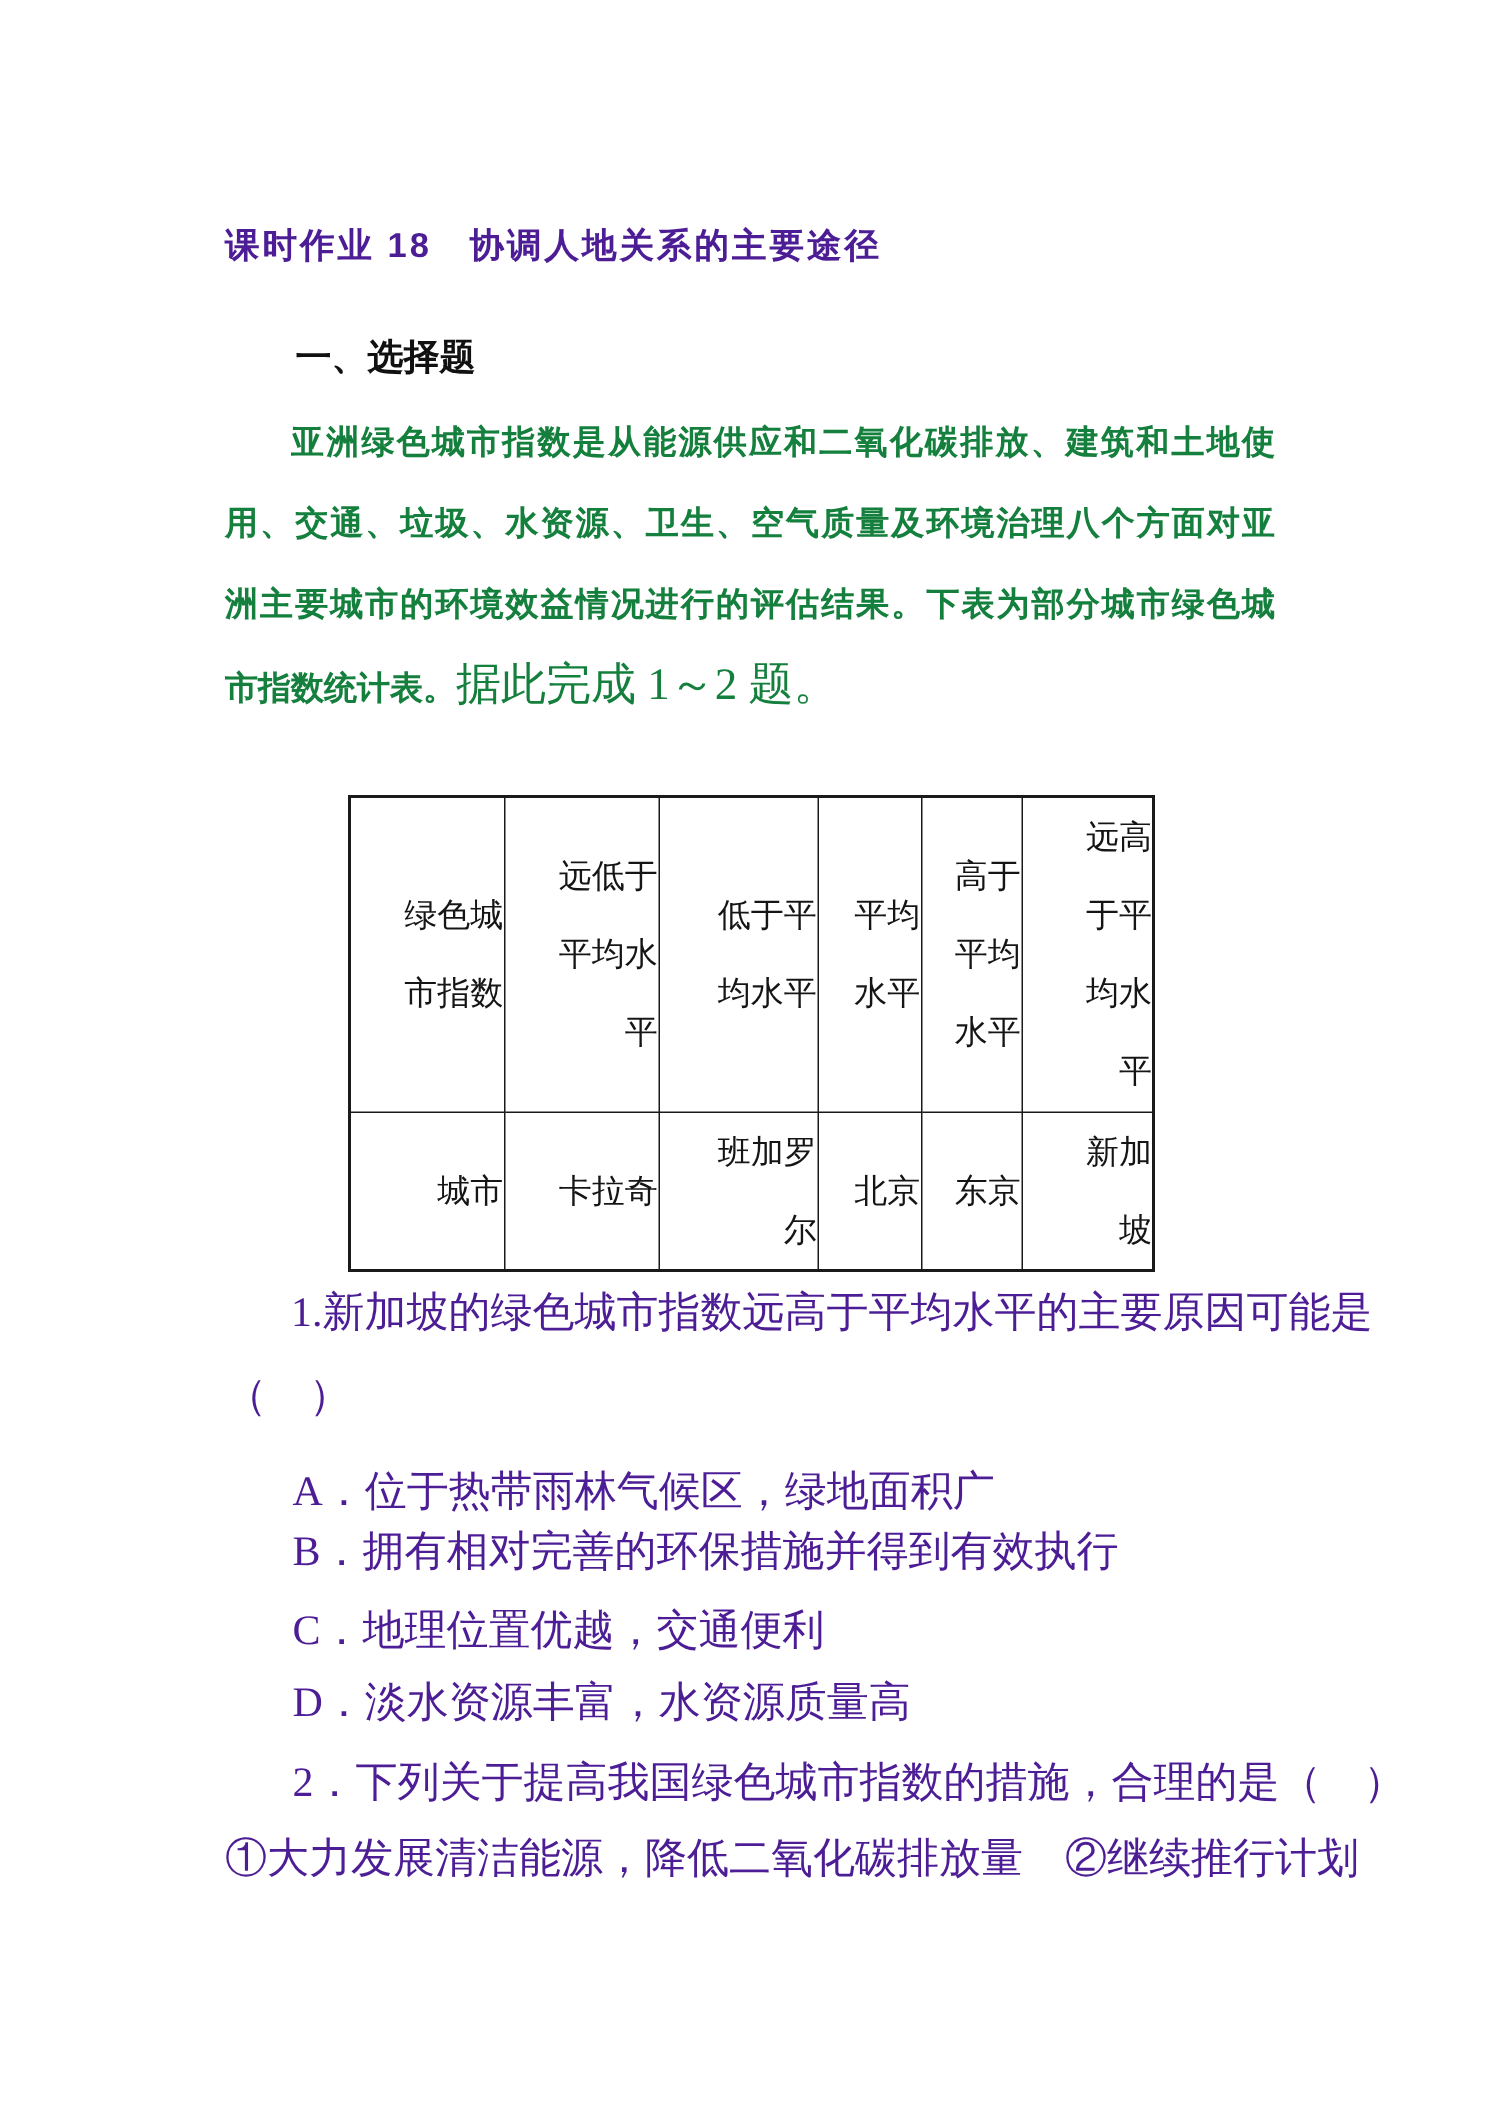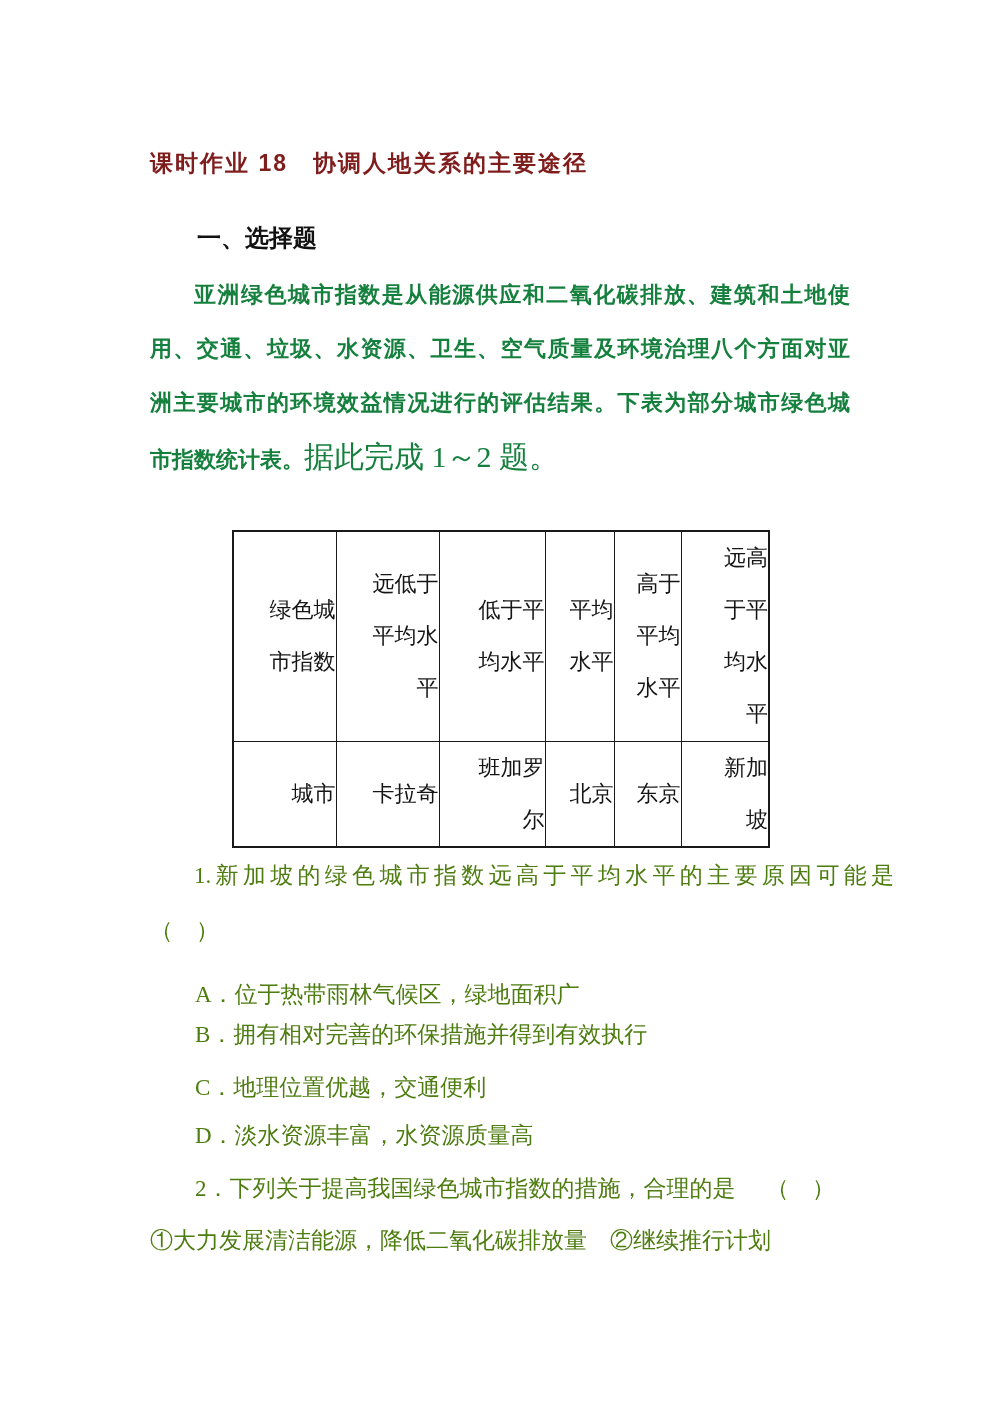--- a/index.html
+++ b/index.html
@@ -11,21 +11,21 @@
     color: #151515;
     overflow: hidden;
   }
 
   .doc-title {
     position: absolute;
     left: 150px; top: 148px;
     font-family: "Liberation Sans", sans-serif;
     font-size: 23px; font-weight: 700;
     letter-spacing: 2px;
-    color: #7f1d1d;
+    color: #4c1d95;
     white-space: pre;
   }
   .section-heading {
     position: absolute;
     left: 197px; top: 222px;
     font-family: Liberation Mono, monospace;
     font-size: 24px; font-weight: 600;
     color: #111;
   }
 
@@ -71,32 +71,31 @@
     padding: 0;
   }
   tr.header-row { height: 210px; }
   tr.city-row   { height: 105px; }
 
   .body-line {
     position: absolute;
     left: 150px; width: 700px;
     height: 50px; line-height: 50px;
     font-family: "Liberation Serif", serif;
-    font-size: 23px;
-    color: #4d7c0f;
+    font-size: 28px;
+    color: #4c1d95;
     white-space: nowrap;
   }
   .opt { padding-left: 45px; width: 655px; }
   .q2-line {
     display: flex;
     justify-content: space-between;
     padding-left: 45px; padding-right: 15px;
     width: 640px;
     white-space: nowrap;
-    gap: 16px;
   }
   .items-line {
     font-family: Liberation Mono, monospace;
     font-weight: 400;
   }
 </style>
 </head>
 <body>
 
 <div class="page">

